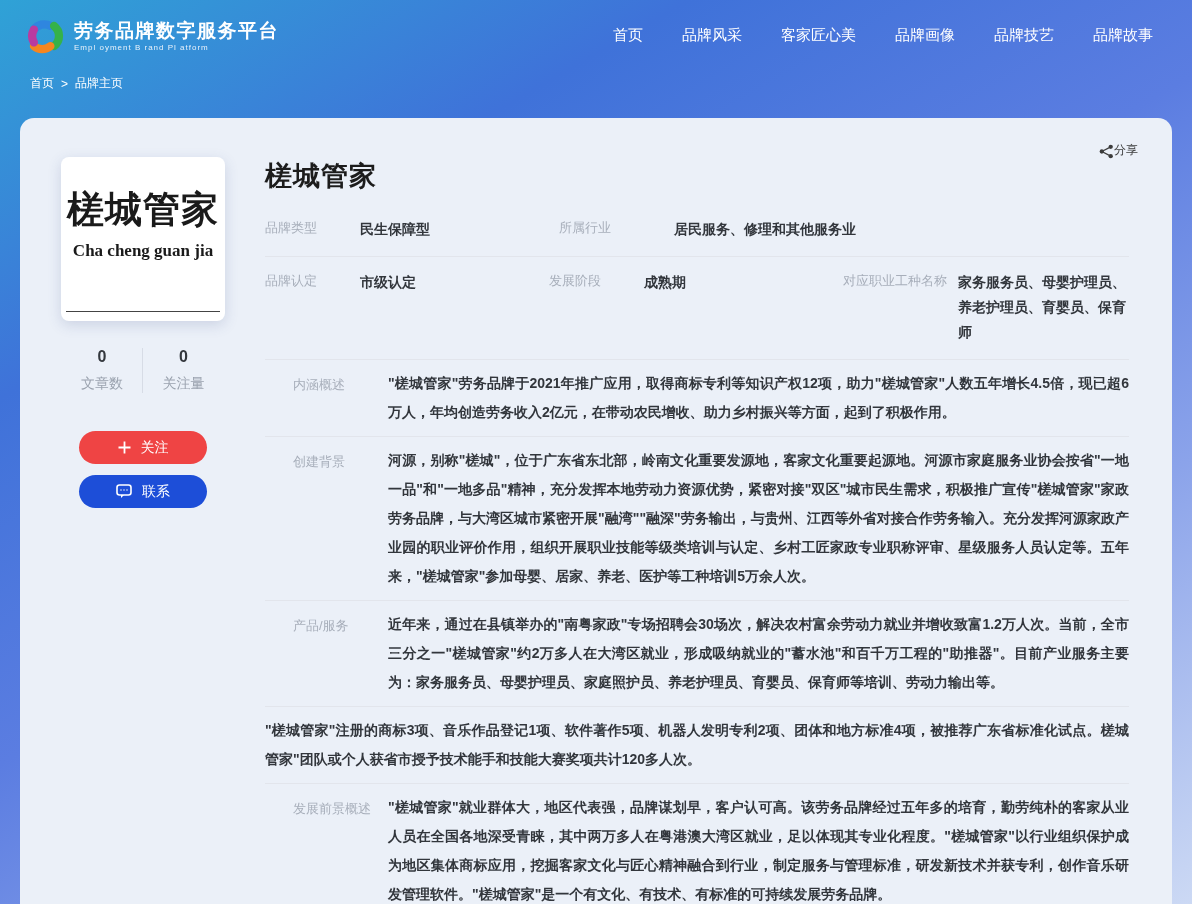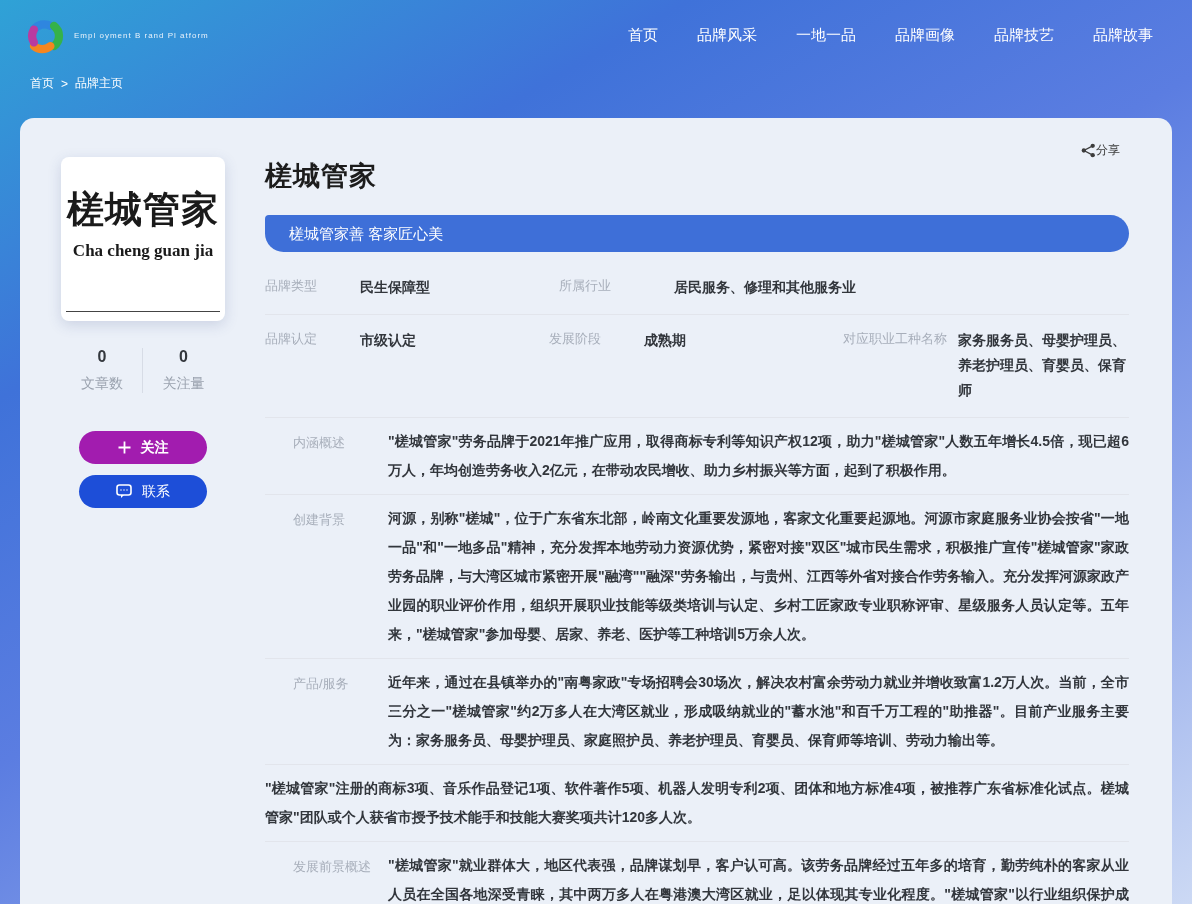--- a/index.html
+++ b/index.html
@@ -37,26 +37,26 @@
   .brand-img .py { font-family:"Liberation Serif","DejaVu Serif",serif; font-weight:bold; color:#1a1a1a; font-size:17px; margin-top:6px; white-space:nowrap; }
   .brand-img .rule { position:absolute; bottom:9px; left:5px; right:5px; height:1px; background:#444; }
   .stats { margin-top:27px; display:flex; }
   .stat { width:81px; text-align:center; }
   .stat:first-child { border-right:1px solid #d7dce6; }
   .stat .num { font-size:16px; font-weight:bold; color:#33373d; }
   .stat .lbl { font-size:14px; color:#9aa2ae; margin-top:9px; }
   .btn { width:128px; height:33px; border:none; border-radius:17px; color:#fff; font-size:14px;
          display:flex; align-items:center; justify-content:center; gap:10px; cursor:pointer;
          font-family:inherit; }
-  .btn-follow { margin-top:38px; background:#a21caf;font-weight:bold; }
+  .btn-follow { margin-top:38px; background:#ef4444; }
   .btn-contact { margin-top:11px; background:#1d4ed8; }
   .btn svg { display:block; }
   
   .main { position:absolute; left:245px; top:0; width:864px; }
-  .share { position:absolute; top:24px; right:52px; display:flex; align-items:center; 
+  .share { position:absolute; top:24px; right:34px; display:flex; align-items:flex-end; 
            font-size:12px; color:#3c3c3c; cursor:pointer; }
   .brand-title { margin-top:40px; font-size:27px; font-weight:bold; color:#1c1c1c; letter-spacing:1px; }
   .slogan { margin-top:21px; height:37px; line-height:37px; background:#3e6fd8; color:#fff;
             font-size:15px; padding-left:24px; border-radius:4px 19px 19px 19px; }
   
   .info-row { display:flex; padding:13px 0 14px 0; border-bottom:1px solid #e2e5ec; }
   .info-grid { margin-top:10px; }
   .info-cell { display:flex; }
   .c1 { width:284px; flex-shrink:0; }
   .c2 { width:294px; flex-shrink:0; }
@@ -79,27 +79,28 @@
       <svg viewBox="0 0 48 48" width="44" height="44">
         <g fill="none" stroke-width="9" stroke-linecap="round">
           <path d="M13 17 A14 14 0 0 1 31 13" stroke="#2f86df"></path>
           <path d="M35 13 A14 14 0 0 1 35 35" stroke="#35b24a"></path>
           <path d="M31 35 A14 14 0 0 1 13 35" stroke="#f5861f"></path>
           <path d="M13 31 A14 14 0 0 1 13 17" stroke="#b93ba0"></path>
         </g>
       </svg>
     </span>
     <span>
+      <div class="logo-text-title">劳务品牌数字服务平台</div>
       <div class="logo-text-sub">Empl oyment B rand Pl atform</div>
     </span>
   </div>
   <nav class="nav">
     <a>首页</a>
     <a>品牌风采</a>
-    <a>一地一品</a>
+    <a>客家匠心美</a>
     <a>品牌画像</a>
     <a>品牌技艺</a>
     <a>品牌故事</a>
   </nav>
 </div>
 
 <div class="breadcrumb">
   <span class="home">首页</span>
   <span>&gt;</span>
   <span>品牌主页</span>
@@ -148,21 +149,20 @@
       <circle cx="12.5" cy="3" r="2.3" fill="#3c3c3c"></circle>
       <circle cx="12.5" cy="13" r="2.3" fill="#3c3c3c"></circle>
       <path d="M3 8 L12.5 3 M3 8 L12.5 13" stroke="#3c3c3c" stroke-width="1.4"></path>
     </svg>
     <span>分享</span>
   </div>
 
   <div class="main">
     <h1 class="brand-title">槎城管家</h1>
 
-    <div class="slogan">槎城管家善 客家匠心美</div>
 
     <div class="info-grid">
       <div class="info-row">
         <div class="info-cell c2">
           <span class="ilabel">品牌类型</span>
           <span class="ivalue">民生保障型</span>
         </div>
         <div class="info-cell c3">
           <span class="ilabel">所属行业</span>
           <span class="ivalue">居民服务、修理和其他服务业</span>

